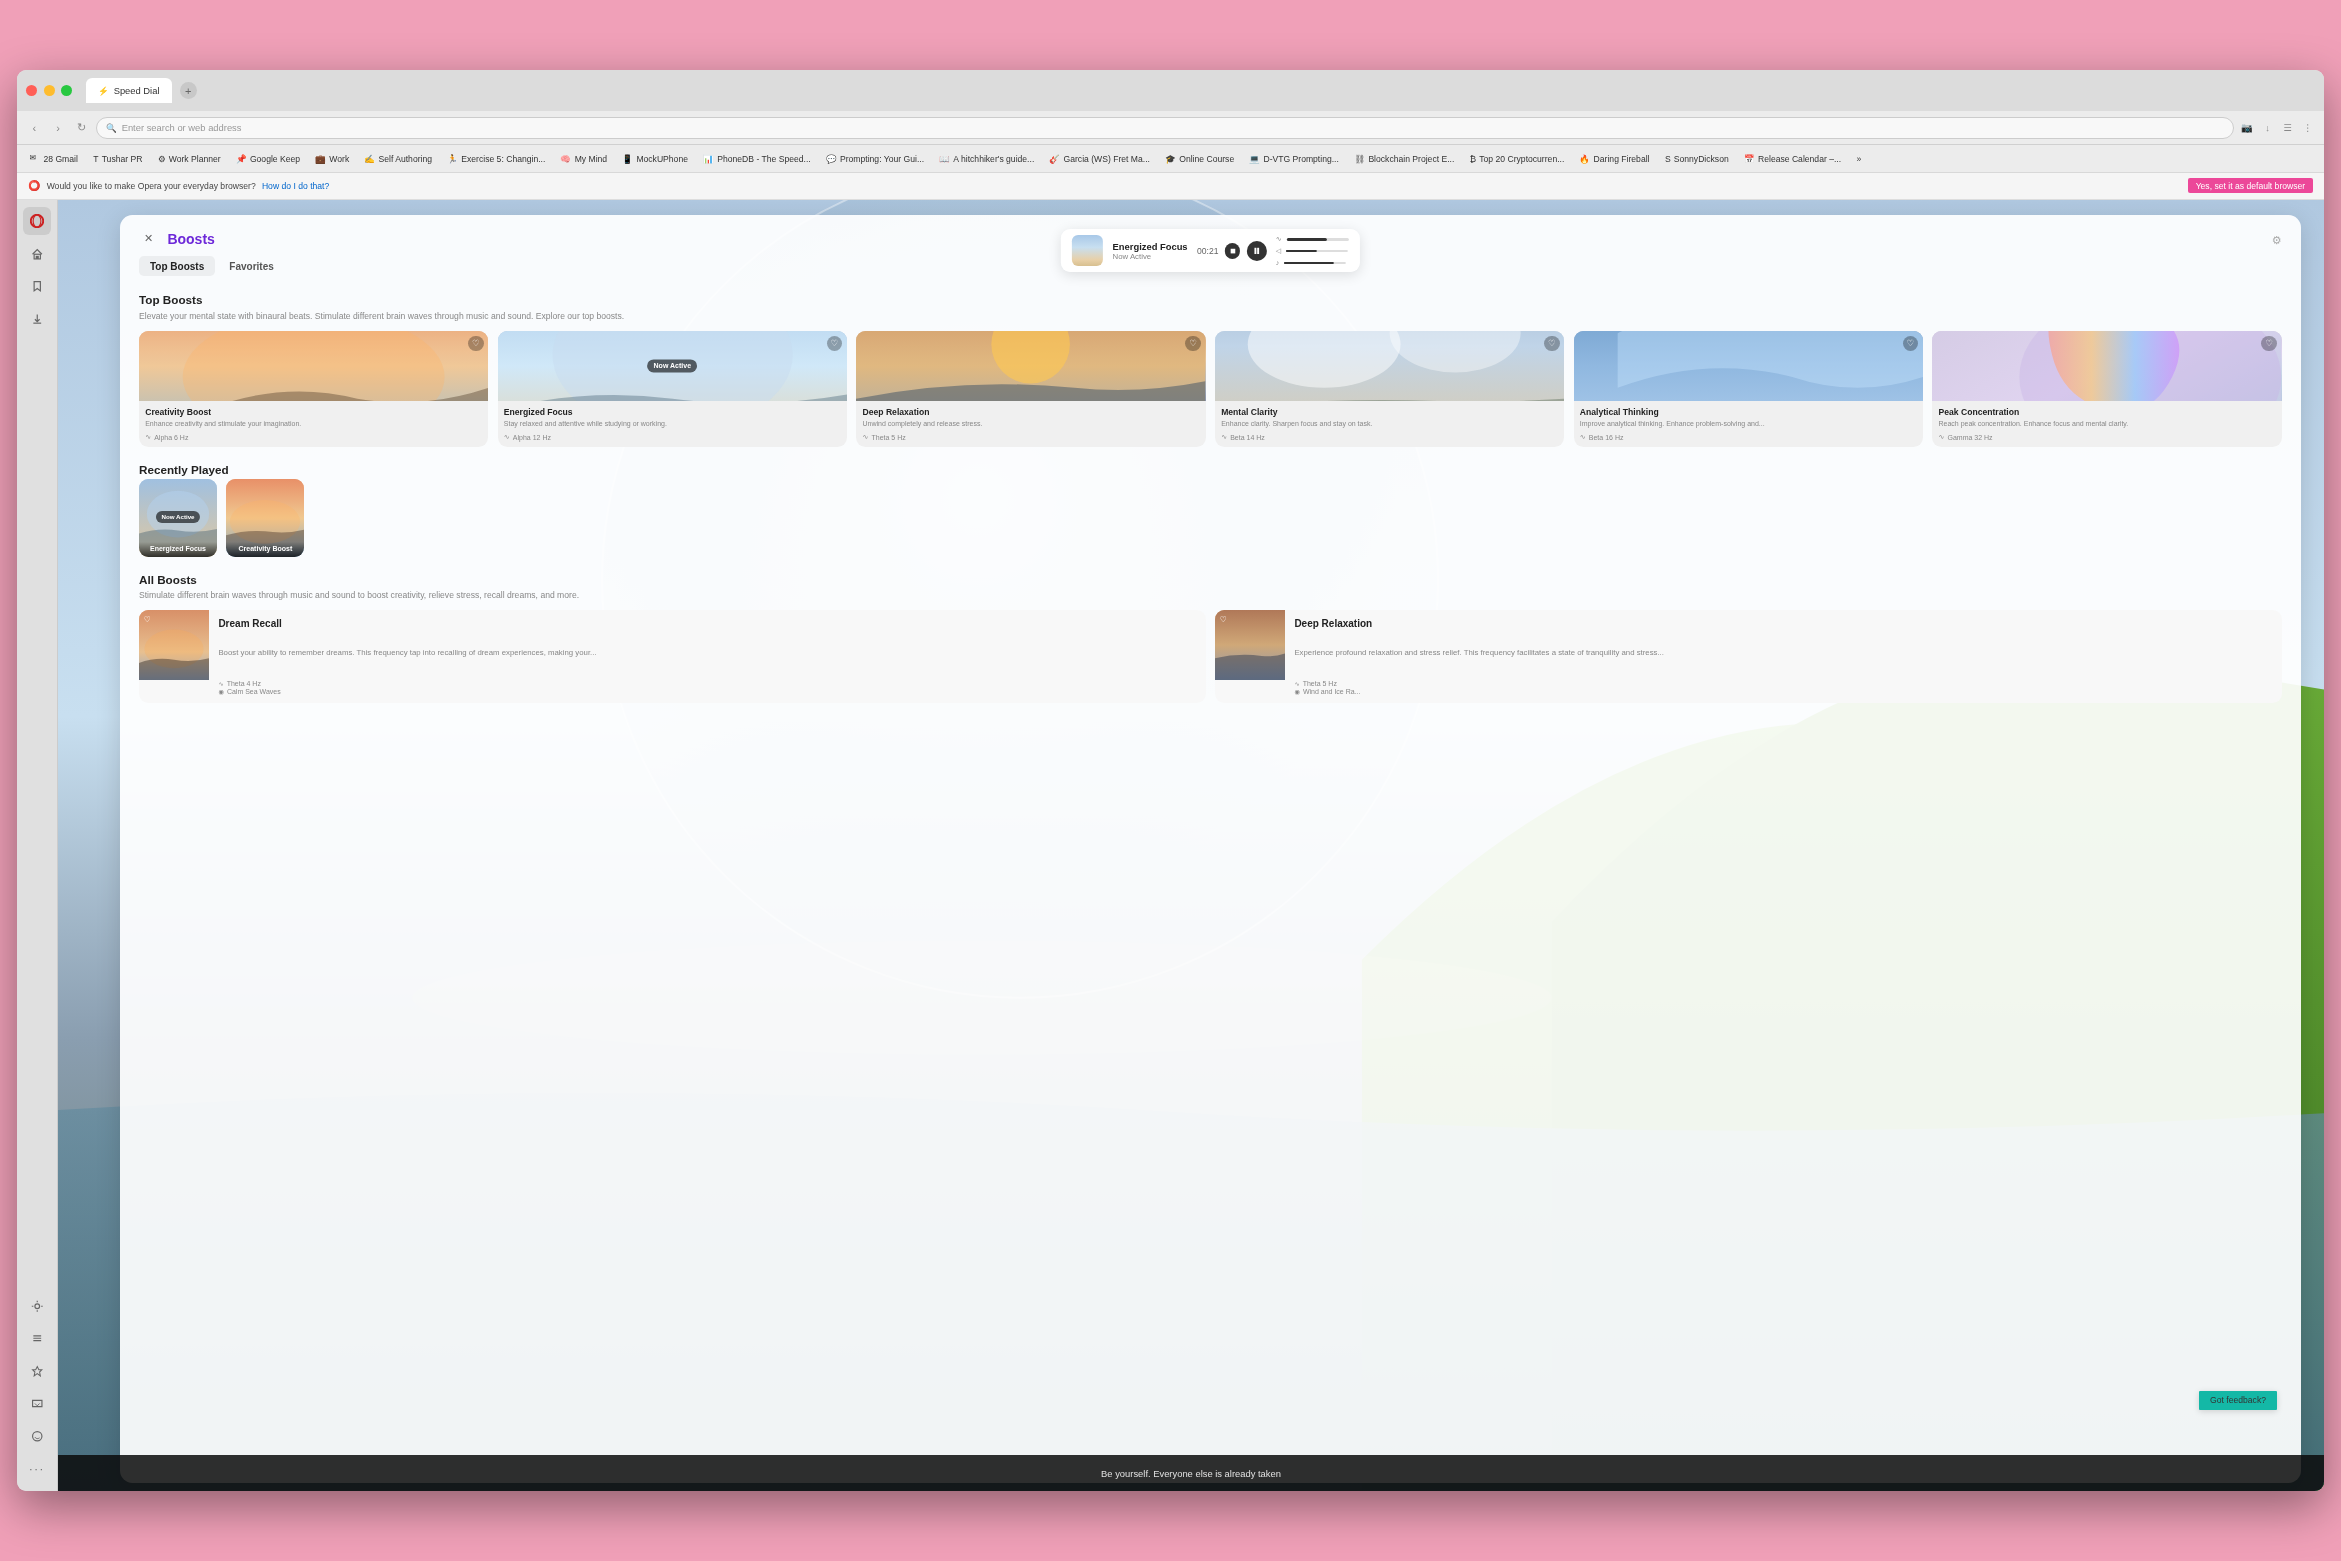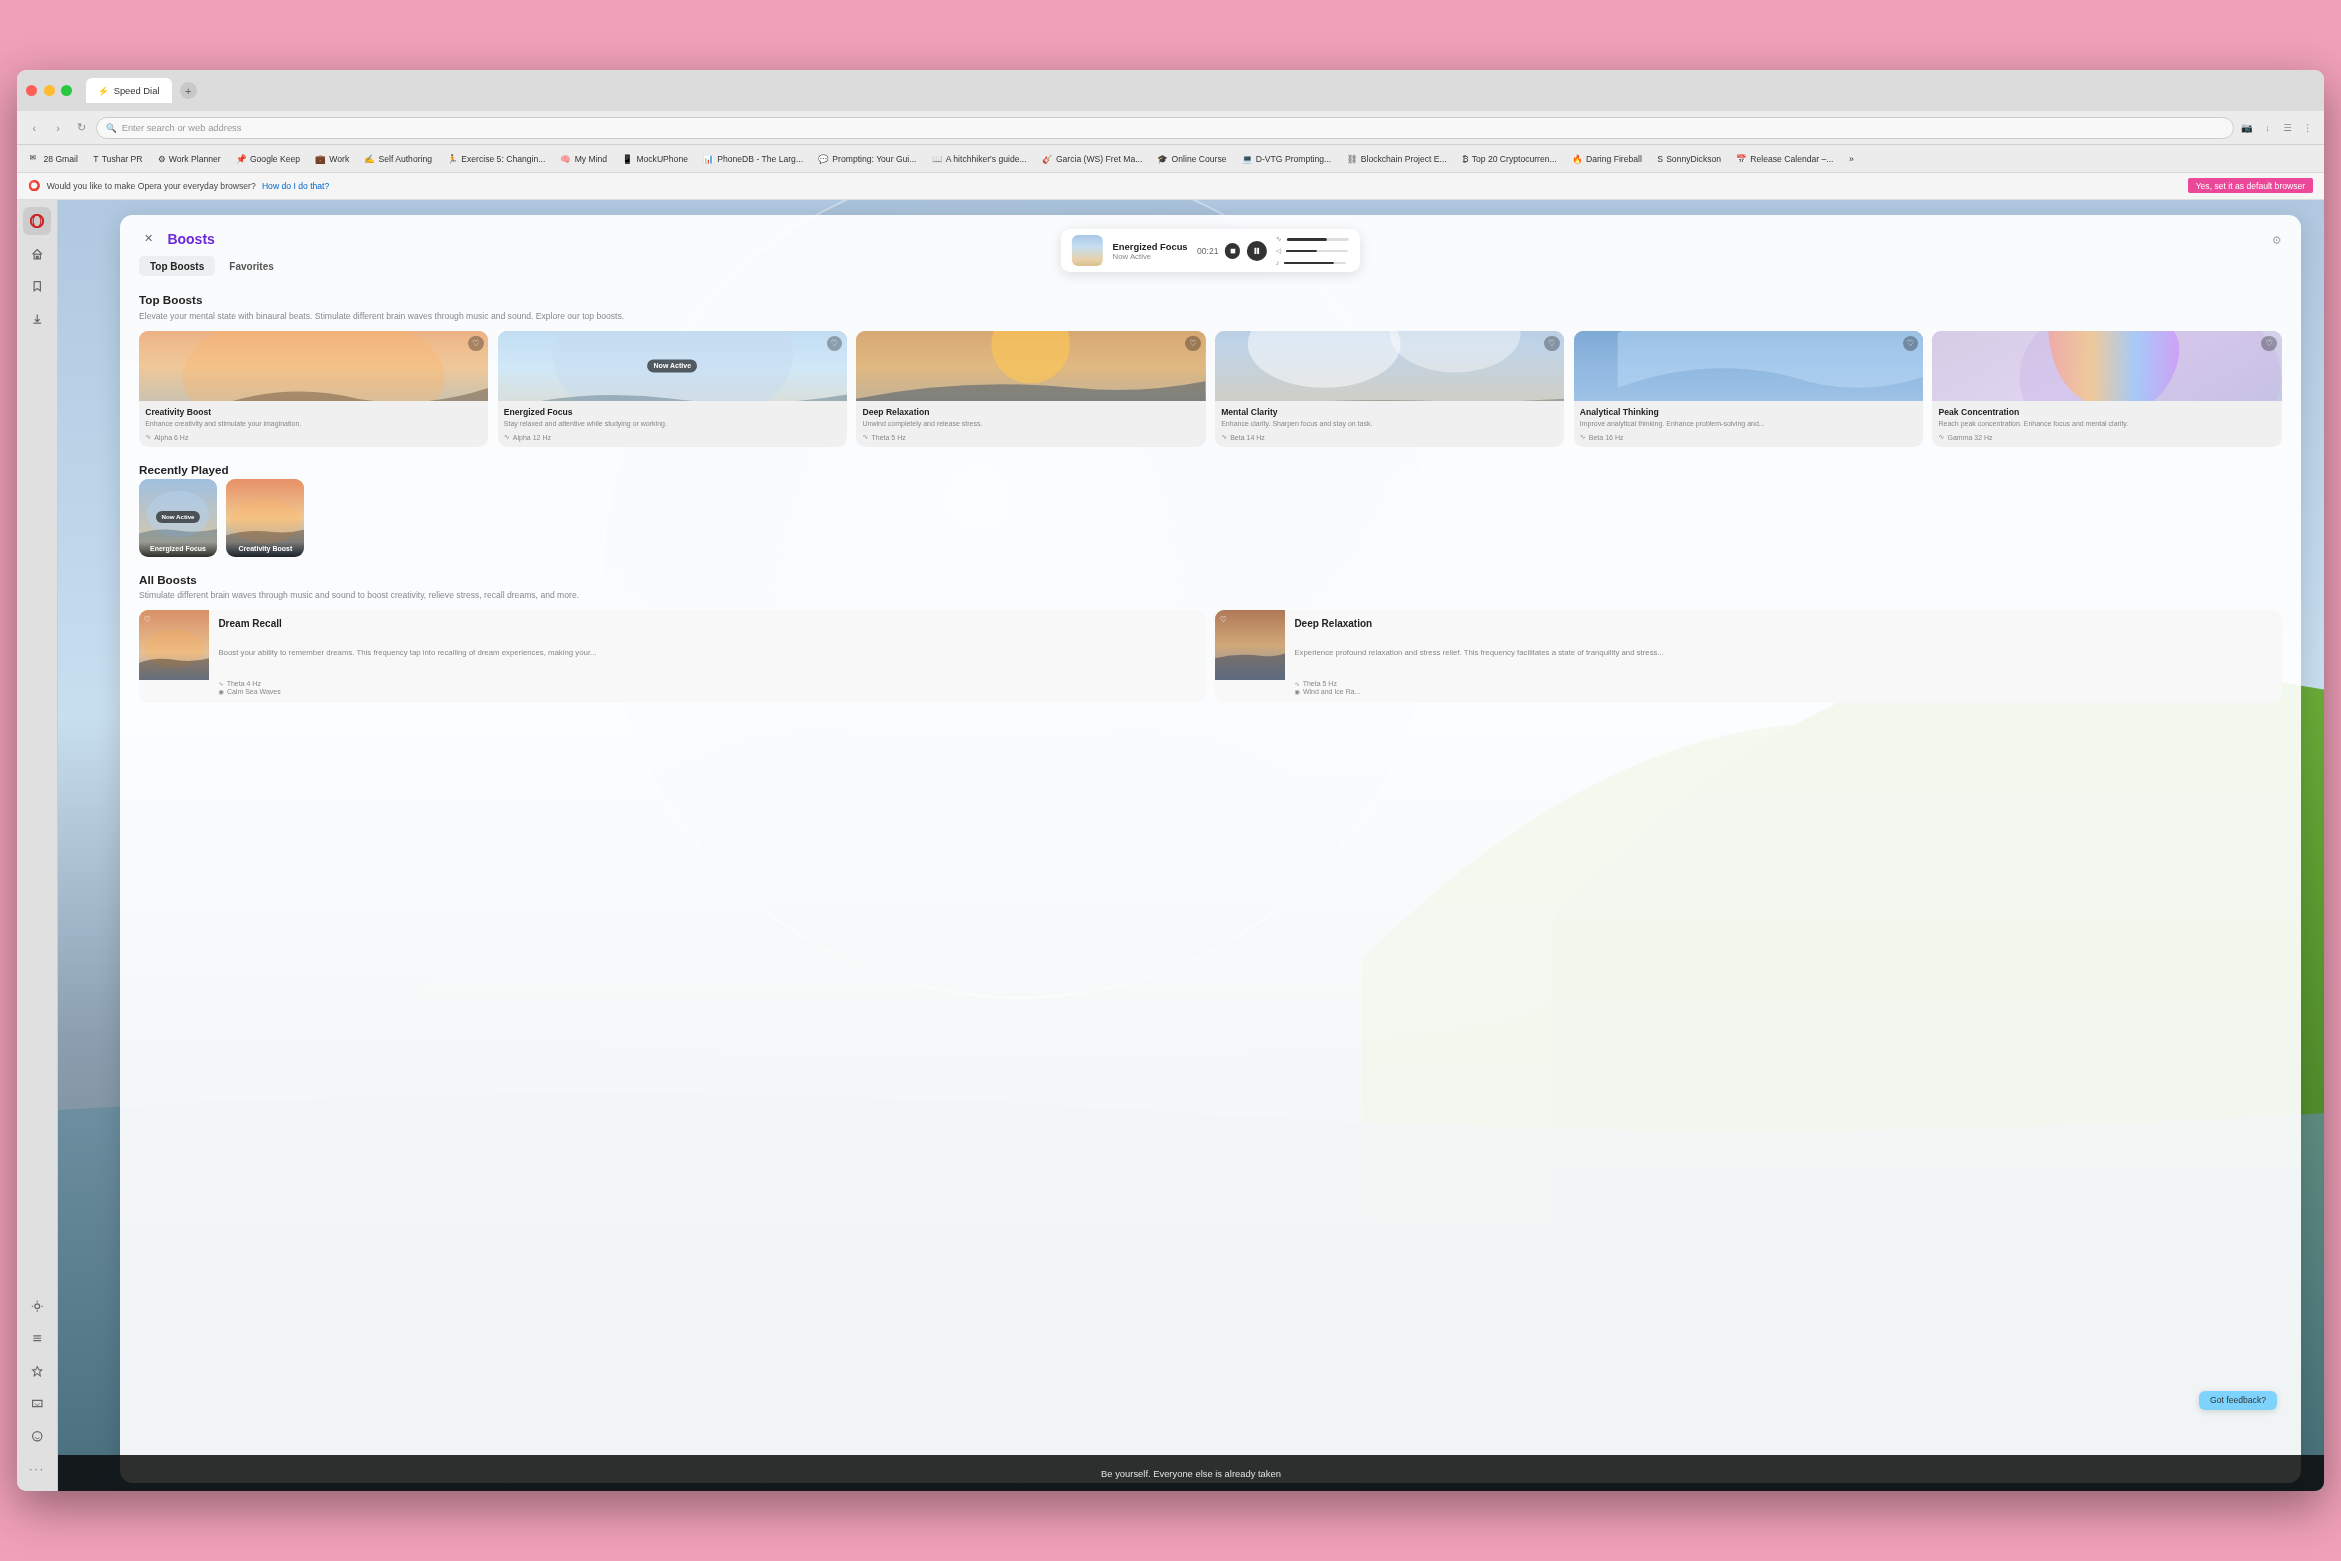--- a/index.html
+++ b/index.html
@@ -524,22 +524,22 @@
       align-items: center;
       gap: 3.1px;
       font-size: 7px;
       color: #888;
     }
     .track-icon { font-size: 6.2px; }
     .footer-feedback {
       position: absolute;
       right: 47px;
       bottom: 81px;
-      background: #7dd3fc;
-      border-radius: 6px;
+      background: #14b8a6;
+      border-radius: 1px;
       padding: 4.7px 11px;
       font-size: 8.6px;
       color: #333;
       cursor: pointer;
       box-shadow: 0 1.6px 6.2px rgba(0,0,0,0.15);
     }
 
     
     .sky-dawn { background: linear-gradient(180deg, #e8a878 0%, #f0c898 30%, #88b8d8 70%, #a0c8e8 100%); }
     .sky-blue { background: linear-gradient(180deg, #a8c8e8 0%, #c8dff0 40%, #e8d0a8 80%, #d8c090 100%); }
@@ -616,21 +616,21 @@
     <div class="bookmark-item">
       <span>🧠</span>
       <span>My Mind</span>
     </div>
     <div class="bookmark-item">
       <span>📱</span>
       <span>MockUPhone</span>
     </div>
     <div class="bookmark-item">
       <span>📊</span>
-      <span>PhoneDB - The Larg...</span>
+      <span>PhoneDB - The Speed...</span>
     </div>
     <div class="bookmark-item">
       <span>💬</span>
       <span>Prompting: Your Gui...</span>
     </div>
     <div class="bookmark-item">
       <span>📖</span>
       <span>A hitchhiker's guide...</span>
     </div>
     <div class="bookmark-item">

